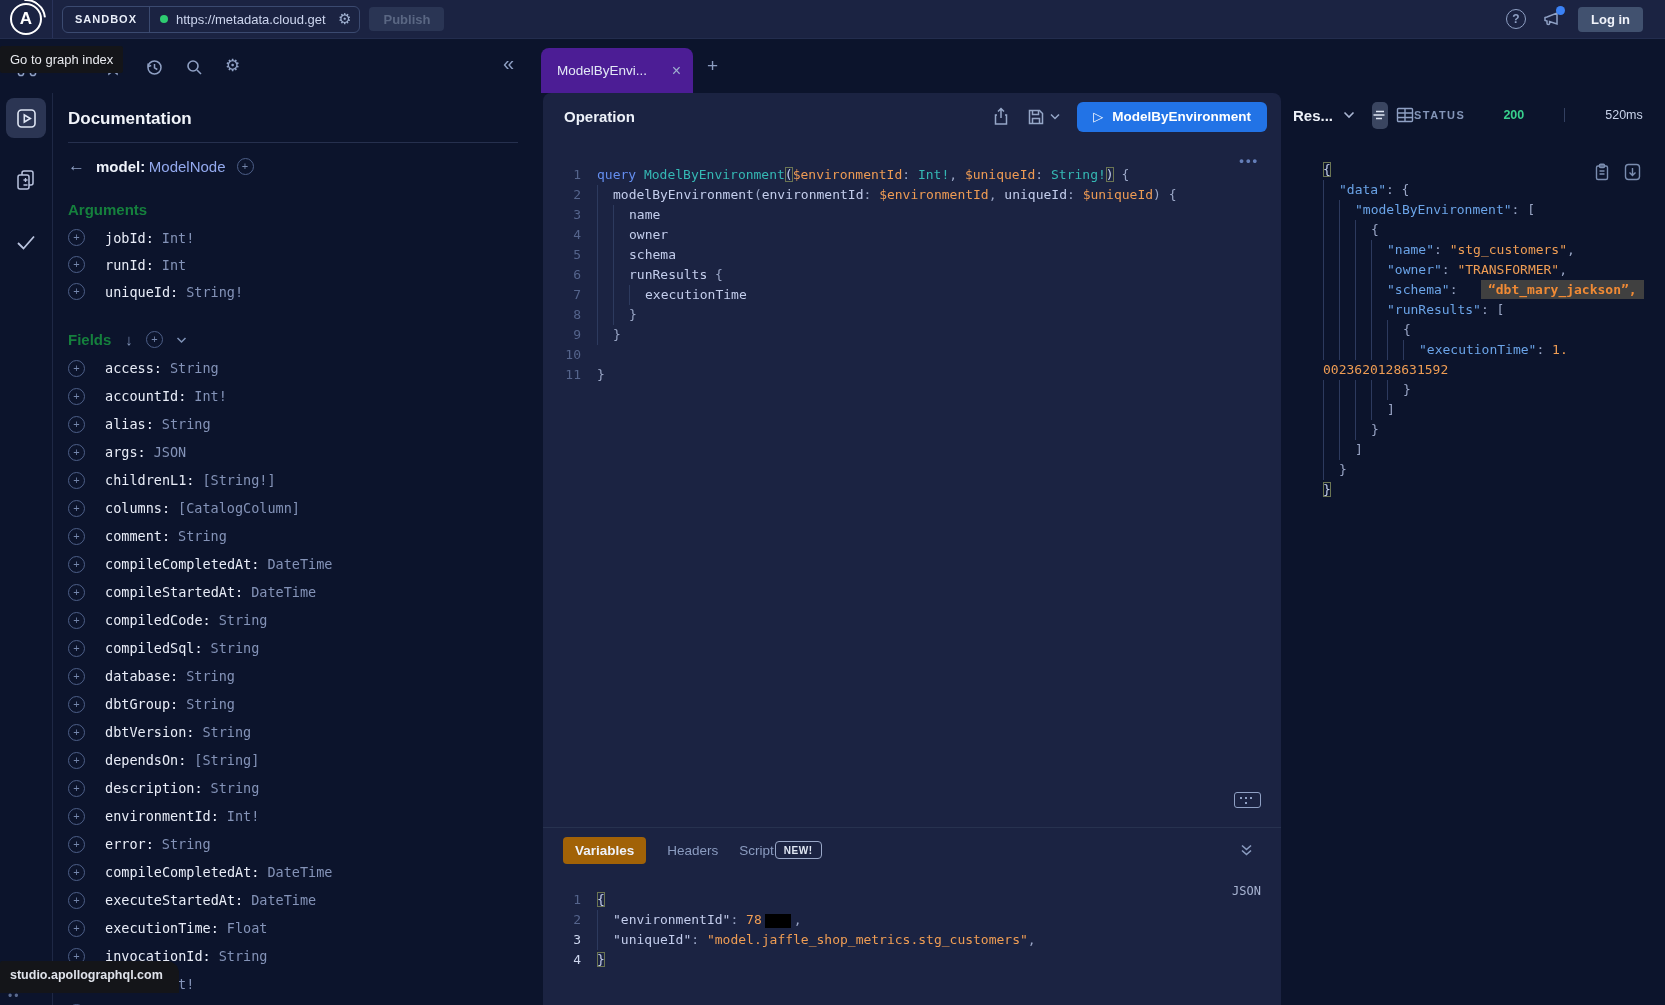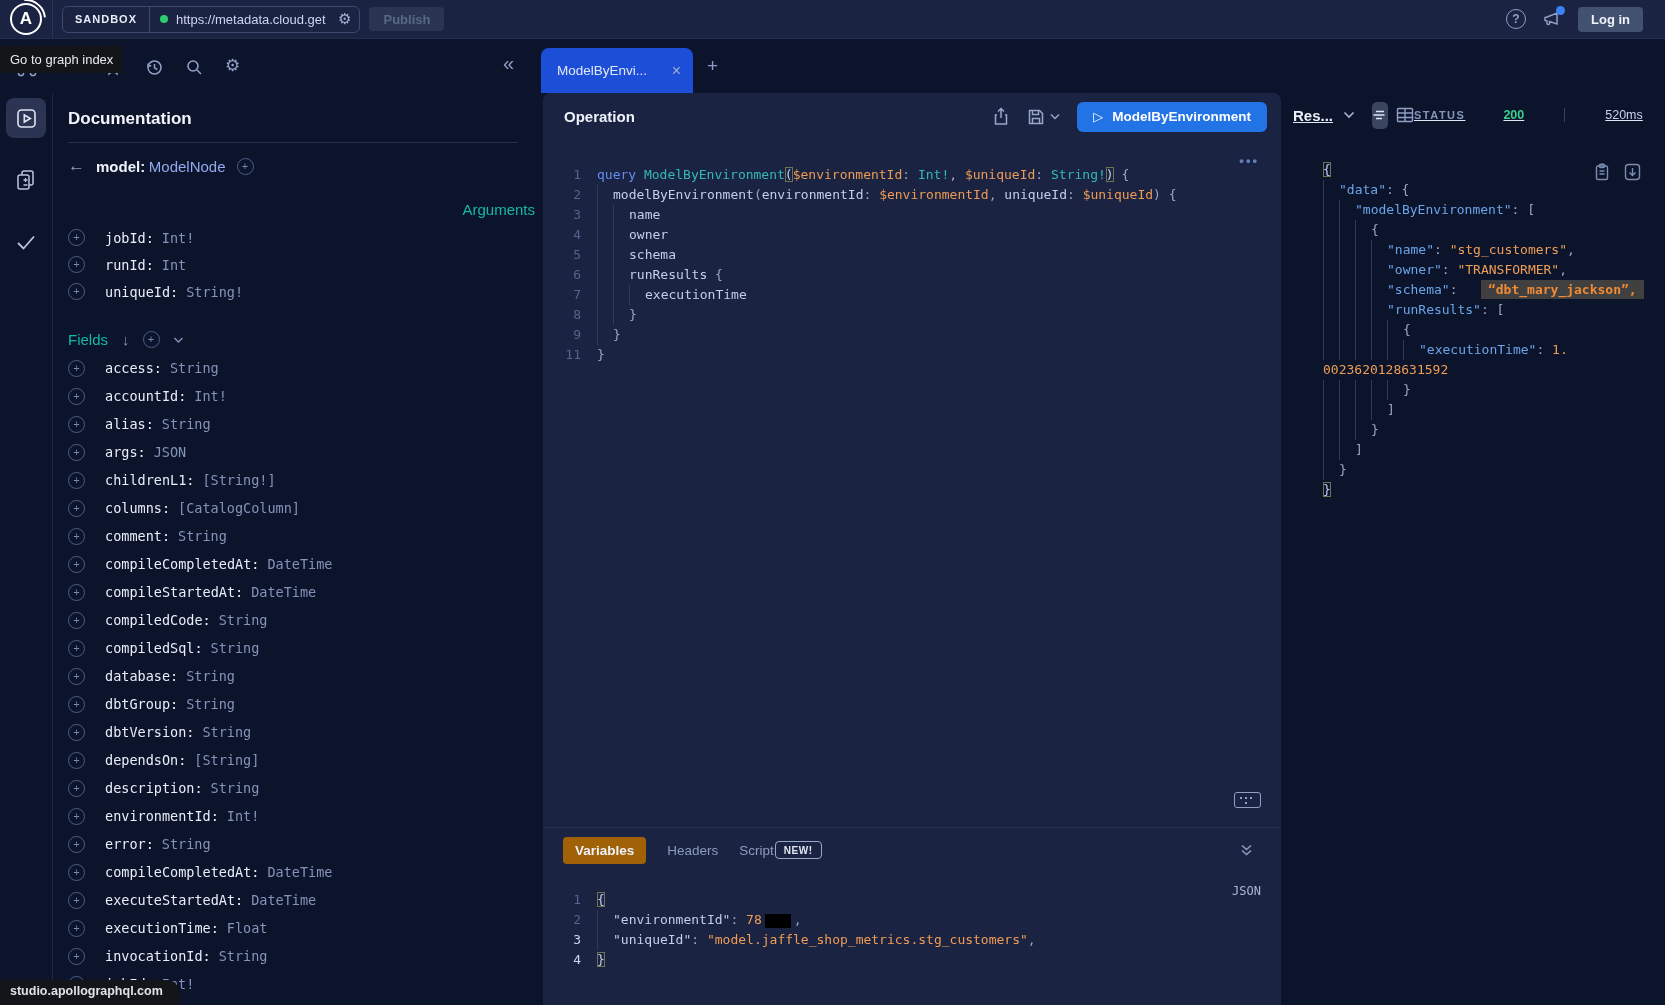--- a/index.html
+++ b/index.html
@@ -46,21 +46,21 @@
 
   
   .toolbar2 { position:absolute; left:0; top:39px; right:0; height:54px; }
   .tb-icon { position:absolute; top:19px; color:#8fa0c4; cursor:pointer; }
   .collapse-icon { position:absolute; left:503px; top:13px; color:#8fa0c4; font-size:20px; cursor:pointer; }
   .graph-index-icon { position:absolute; left:14px; top:14px; color:#8fa0c4; }
   .tooltip-graph { position:absolute; left:0; top:7px; height:27px; padding:0 10px;
     background:#141519; color:#e8eaef; font-size:13px; display:flex; align-items:center;
     border-radius:2px; z-index:6; white-space:nowrap; }
   .tab { position:absolute; left:541px; top:9px; width:152px; height:45px;
-    background:#1d4ed8; border-radius:8px 8px 0 0; display:flex; align-items:center;
+    background:#4c1d95; border-radius:8px 8px 0 0; display:flex; align-items:center;
     padding:0 12px 0 16px; cursor:pointer; }
   .tab-label { color:#e2e8f6; font-size:13.5px; flex:1; white-space:nowrap; overflow:hidden; }
   .tab-close { color:#9fb0d0; font-size:16px; margin-left:8px; cursor:pointer; }
   .tab-add { position:absolute; left:707px; top:19px; color:#8b9cc0; font-size:19px;
     line-height:16px; cursor:pointer; }
 
   
   .rail { position:absolute; left:0; top:93px; bottom:0; width:53px;
     border-right:1px solid #1e2845; }
   .rail-item { width:40px; height:40px; margin:0 auto; border-radius:8px;
@@ -71,21 +71,21 @@
 
   
   .docs { position:absolute; left:53px; top:93px; width:482px; bottom:0;
     overflow:hidden; padding:16px 0 0 15px; }
   .docs-title { font-size:17px; font-weight:bold; color:#f1f4fa; }
   .docs-divider { margin-top:13px; width:450px; border-top:1px solid #26304e; }
   .model-row { margin-top:13px; display:flex; align-items:center; gap:11px; }
   .back-arrow { color:#8fa0c4; font-size:17px; cursor:pointer; }
   .model-label { font-size:15px; font-weight:bold; color:#eef2fa; }
   .model-name { font-size:15px; color:#93a9ee; cursor:pointer; }
-  .sec-title { font-size:15px; font-weight:normal; color:#14b8a6; margin-top:25px;text-align:right; }
+  .sec-title { font-size:15px; font-weight:bold; color:#15803d; margin-top:25px; }
   .fields-head { display:flex; align-items:center; gap:14px; margin-top:26px; }
   .fields-tools { color:#7f92b8; font-size:15px; display:flex; align-items:center; gap:13px; }
   .doc-list { margin-top:6px; }
   .doc-row { height:27px; display:flex; align-items:center; }
   .field-list .doc-row { height:28px; }
   .cplus { width:17px; height:17px; border-radius:50%; border:1.3px solid #4d5f88;
     color:#7486ac; font-size:11px; line-height:14px; text-align:center; flex:none;
     cursor:pointer; margin-right:20px; }
   .doc-name { color:#e9edf8; font-size:13.5px; cursor:pointer; }
   .doc-type { color:#8493b8; font-size:13.5px; margin-left:8px; }
@@ -146,39 +146,39 @@
   .new-badge { margin-left:1px; height:18px; padding:0 8px; border:1px solid #9aa8c8;
     border-radius:4px; color:#dfe6f2; font-size:10px; font-weight:bold; letter-spacing:.5px;
     display:flex; align-items:center; }
   .vars-collapse { margin-left:auto; margin-right:8px; color:#8b9cc0; cursor:pointer;
     display:flex; flex-direction:column; gap:-2px; line-height:7px; font-size:13px; }
   .vars-editor { position:relative; padding:18px 0 0 12px; }
   .json-label { position:absolute; right:20px; top:12px; color:#a8b4d2; font-size:12px; }
 
   
   .resp { position:absolute; left:1281px; top:93px; right:0; bottom:0; }
-  .resp-header { height:44px; display:flex; align-items:center; padding:0 22px 0 12px;text-decoration:underline; }
+  .resp-header { height:44px; display:flex; align-items:center; padding:0 22px 0 12px; }
   .resp-title { font-size:15px; font-weight:bold; color:#edf1f9; white-space:nowrap; cursor:pointer; }
   .resp-chev { color:#aab6d2; margin-left:10px; cursor:pointer; }
   .view-tile { width:31px; height:27px; border-radius:5px; margin-left:17px;
     display:flex; align-items:center; justify-content:center; cursor:pointer; color:#dfe6f4; }
   .view-tile.sel { background:#3a4560; }
   .view-tile.plain { color:#8fa0c4; margin-left:8px; }
   .status-group { margin-left:auto; display:flex; align-items:center;gap:29px; }
   .status-label { font-size:11px; letter-spacing:1.5px; color:#8495b8; font-weight:bold; }
   .status-code { margin-left:9px; color:#38d08d; font-weight:bold; font-size:12.5px; }
   .meta-div { width:1px; height:14px; background:#334061; margin:0 11px; }
   .meta-val { color:#c9d3ea; font-size:12.5px; }
   .resp-body { position:relative; padding:23px 18px 0 42px; }
   .resp-body .cl .code { margin-left:0; }
   .resp-icons { position:absolute; top:26px; right:24px; display:flex; gap:14px; color:#7b8db0; }
   .resp-icons span { cursor:pointer; }
 
   
-  .status-tooltip { position:absolute; left:0; bottom:0; height:25px; padding:0 16px 4px 10px;
+  .status-tooltip { position:absolute; left:0; bottom:12px; height:32px; padding:0 16px 4px 10px;
     background:#141519; color:#dfe2ea; font-size:12.5px; font-weight:bold;
     display:flex; align-items:center; border-radius:2px 12px 0 0; z-index:6; }
 
   svg { display:block; }
 </style>
 </head>
 <body>
 
 <div class="topbar">
   <div class="logo-wrap">
@@ -479,20 +479,24 @@
         <span class="ln">7</span>
         <span class="code"><span class="guide"></span><span class="guide"></span><span class="guide"></span><span class="c-pln">executionTime</span></span>
       </div>
       <div class="cl">
         <span class="ln">8</span>
         <span class="code"><span class="guide"></span><span class="guide"></span><span class="c-pun">}</span></span>
       </div>
       <div class="cl">
         <span class="ln">9</span>
         <span class="code"><span class="guide"></span><span class="c-pun">}</span></span>
+      </div>
+      <div class="cl">
+        <span class="ln">10</span>
+        <span class="code"></span>
       </div>
       <div class="cl">
         <span class="ln">11</span>
         <span class="code"><span class="c-pun">}</span></span>
       </div>
     </div>
   <div class="op-dots">•••</div>
   <div class="kbd-icon"></div>
 
   <div class="vars-section">

